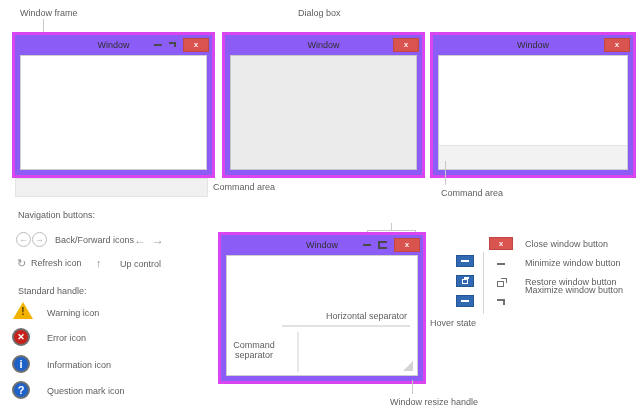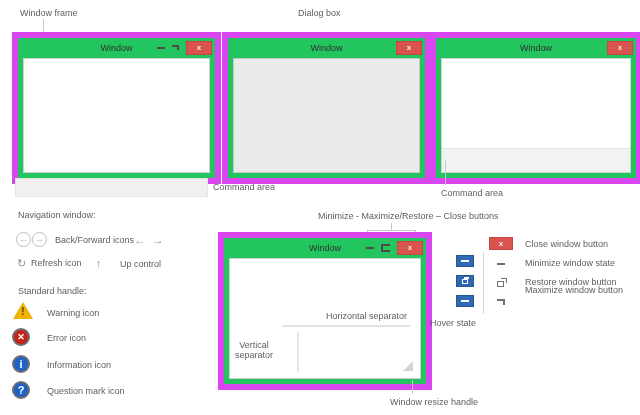--- a/index.html
+++ b/index.html
@@ -2,21 +2,21 @@
 <html><head>
 <meta charset="utf-8">
 <style>
   html,body{margin:0;padding:0;background:#fff;}
   #stage{position:relative;width:640px;height:415px;background:#fff;overflow:hidden;
          font-family:"Liberation Sans",sans-serif;}
   .lbl{position:absolute;font-size:9px;color:#5E5E5E;white-space:nowrap;line-height:11px;}
   .line{position:absolute;background:#C9C9C9;}
 
   
-  .win{position:absolute;background:#22c55e;border:6px solid #d946ef;}
+  .win{position:absolute;background:#8b5cf6;border:3px solid #d946ef;}
   .titlebar{position:absolute;left:0;right:0;top:0;height:20px;}
   .title{position:absolute;left:0;right:0;top:5px;text-align:center;font-size:9px;color:#303030;}
   .controls{position:absolute;right:3px;top:2px;height:15px;display:flex;align-items:center;gap:7px;}
   .closebtn{width:26px;height:14px;background:#D9534F;border:1px solid #C04742;
             display:flex;align-items:center;justify-content:center;
             color:#F8E9E9;font-size:8px;font-weight:bold;line-height:1;box-sizing:border-box;}
   .content{position:absolute;left:5px;right:5px;top:20px;bottom:5px;background:#fff;border:1px solid #CFCFCF;}
   .content.gray{background:#EBEBEB;border-color:#C6C6C6;}
   .cmdstrip{position:absolute;left:0;right:0;bottom:0;height:23px;background:#F2F2F2;border-top:1px solid #E3E3E3;}
 
@@ -107,21 +107,21 @@
           </span>
       </div>
     </div>
     <div class="content">
       <div class="cmdstrip"></div>
     </div>
   </div>
   <div class="line" style="left:445px;top:161px;width:1px;height:24px"></div>
   <div class="lbl" style="left:441px;top:188px">Command area</div>
 
-  <div class="lbl" style="left:18px;top:210px">Navigation window:</div>
+  <div class="lbl" style="left:18px;top:210px">Navigation buttons:</div>
   <div class="circ" style="left:16px;top:232px">
       <span>←</span>
     </div>
   <div class="circ" style="left:32px;top:232px">
       <span>→</span>
     </div>
   <div class="lbl" style="left:55px;top:235px">Back/Forward icons</div>
   <div class="arrow" style="left:134px;top:234px;color:#ABABAB">←</div>
   <div class="arrow" style="left:152px;top:234px">→</div>
 
@@ -145,42 +145,41 @@
   <div class="sicon blue" style="left:12px;top:355px">
       <span>i</span>
     </div>
   <div class="lbl" style="left:47px;top:360px">Information icon</div>
 
   <div class="sicon blue" style="left:12px;top:381px">
       <span>?</span>
     </div>
   <div class="lbl" style="left:47px;top:386px">Question mark icon</div>
 
-  <div class="lbl" style="left:318px;top:211px">Minimize - Maximize/Restore – Close buttons</div>
   <div class="line" style="left:391px;top:223px;width:1px;height:7px"></div>
   <div class="line" style="left:367px;top:230px;width:49px;height:1px"></div>
   <div class="line" style="left:367px;top:230px;width:1px;height:7px"></div>
   <div class="line" style="left:415px;top:230px;width:1px;height:7px"></div>
 
   <div class="win" style="left:218px;top:232px;width:202px;height:146px">
     <div class="titlebar">
       <div class="title">Window</div>
       <div class="controls">
         <span class="g-min"></span>
         <span class="g-restore"></span>
         <span class="closebtn">
             <span>x</span>
           </span>
       </div>
     </div>
     <div class="content"></div>
   </div>
   <div class="lbl" style="left:326px;top:311px">Horizontal separator</div>
   <div class="sep-h" style="left:282px;top:325px;width:128px"></div>
-  <div class="vlabel" style="left:230px;top:340px;width:48px">Vertical separator</div>
+  <div class="vlabel" style="left:230px;top:340px;width:48px">Command separator</div>
   <div class="sep-v" style="left:297px;top:332px;height:40px"></div>
   <div class="grip" style="left:403px;top:361px"></div>
   <div class="line" style="left:412px;top:380px;width:1px;height:14px"></div>
   <div class="lbl" style="left:390px;top:397px">Window resize handle</div>
 
   <div class="closebtn" style="position:absolute;left:489px;top:237px;width:24px;height:13px">
       <span>x</span>
     </div>
   <div class="lbl" style="left:525px;top:239px">Close window button</div>
 
@@ -190,21 +189,21 @@
   <div class="bluebtn" style="left:456px;top:275px">
       <span class="bb-restore"></span>
     </div>
   <div class="bluebtn" style="left:456px;top:295px">
       <span class="bb-min"></span>
     </div>
 
   <div class="line" style="left:483px;top:252px;width:1px;height:62px;background:#D5D5D5"></div>
 
   <span class="pg-min" style="left:497px;top:263px"></span>
-  <div class="lbl" style="left:525px;top:258px">Minimize window state</div>
+  <div class="lbl" style="left:525px;top:258px">Minimize window button</div>
 
   <span class="pg-restore" style="left:497px;top:281px"></span>
   <div class="lbl" style="left:525px;top:277px">Restore window button</div>
 
   <span class="pg-max" style="left:497px;top:299px"></span>
   <div class="lbl" style="left:525px;top:285px">Maximize window button</div>
 
   <div class="lbl" style="left:430px;top:318px">Hover state</div>
 
 </div>

